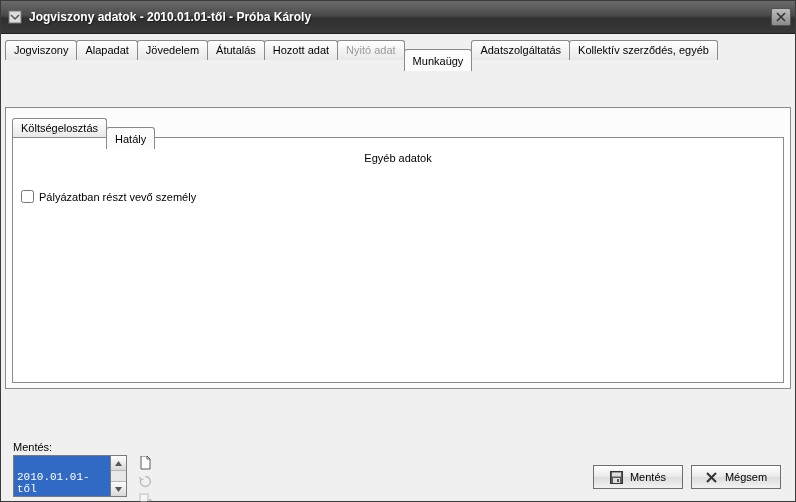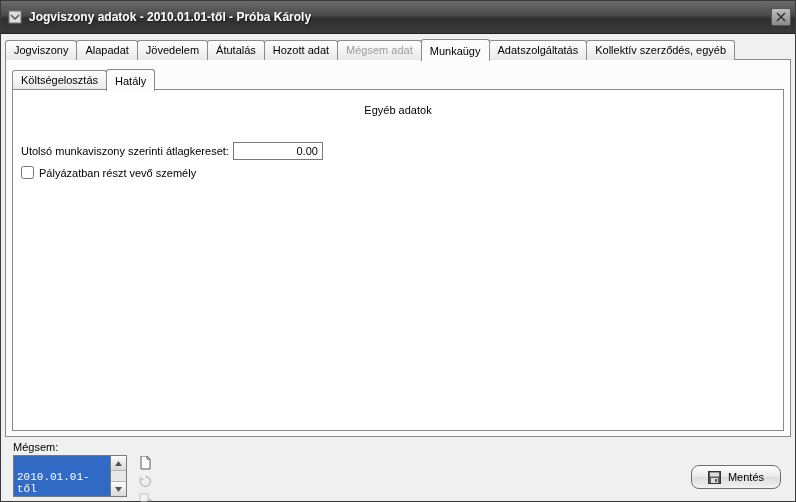--- a/index.html
+++ b/index.html
@@ -35,38 +35,39 @@
     width: 20px; height: 18px;
     background: linear-gradient(to bottom,#bdbdbd,#8a8a8a);
     border:1px solid #555; border-radius:2px;
     display:flex; align-items:center; justify-content:center;
     cursor:pointer;
   }
   .client {
     flex:1; padding:4px;
     display:flex; flex-direction:column;
     background:#f0f0f0;
+    gap:48px;
   }
   .tab-row { display:flex; align-items:flex-end; height:22px; position:relative; z-index:2;}
   .tab {
     border:1px solid #8a8a8a;
     border-bottom:none;
     background: linear-gradient(to bottom,#ffffff,#e8e8e8);
     padding: 3px 8px 4px 8px;
     margin-right:-1px;
     border-top-left-radius:3px; border-top-right-radius:3px;
     font-size:11px; color:#000;
     cursor:pointer;
     position:relative;
     white-space: nowrap;
   }
   .tab.active {
     background:#fcfcfc;
     padding-top:5px;
-    top:1px;
+    top:11px;
     z-index:3;
   }
   .tab.disabled { color:#9a9a9a; cursor:default; }
   .tab-panel {
     border:1px solid #8a8a8a;
     background:#fcfcfc;
     flex:1;
     margin-top:-1px;
     position:relative;
     padding:6px 6px 6px 6px;
@@ -150,21 +151,21 @@
     cursor:pointer;
   }
   .tool-btn svg { opacity:0.85; }
   .tool-btn.dim svg { opacity:0.35; }
   .footer-buttons {
     position:absolute; right:10px; bottom:8px;
     display:flex; gap:8px;
   }
   .btn {
     border:1px solid #6f6f6f;
-    border-radius:8px;
+    border-radius:0;
     background: linear-gradient(to bottom,#ffffff 0%,#e9e9e9 50%,#dcdcdc 51%,#f2f2f2 100%);
     height:24px; min-width:90px;
     padding: 0 12px;
     display:flex; align-items:center; justify-content:center;
     gap:6px; cursor:pointer;
     font-size:11px;
   }
   .btn .icon { width:14px; height:14px; display:flex; align-items:center; justify-content:center;}
 </style>
 </head>
@@ -188,50 +189,46 @@
   </div>
 
   <div class="client">
 
     <div class="tab-row">
       <div class="tab">Jogviszony</div>
       <div class="tab">Alapadat</div>
       <div class="tab">Jövedelem</div>
       <div class="tab">Átutalás</div>
       <div class="tab">Hozott adat</div>
-      <div class="tab disabled">Mégsem adat</div>
+      <div class="tab disabled">Nyitó adat</div>
       <div class="tab active">Munkaügy</div>
       <div class="tab">Adatszolgáltatás</div>
       <div class="tab">Kollektív szerződés, egyéb</div>
     </div>
 
     <div class="tab-panel">
 
       <div class="inner-tab-row">
         <div class="tab">Költségelosztás</div>
         <div class="tab active">Hatály</div>
       </div>
       <div class="inner-panel">
         <div class="section-title">Egyéb adatok</div>
 
-        <div class="form-row">
-          <span class="form-label">Utolsó munkaviszony szerinti átlagkereset:</span>
-          <input class="num-input" type="text" value="0.00" style="">
-        </div>
 
         <div class="check-row">
           <input type="checkbox" style="">
           <span>Pályázatban részt vevő személy</span>
         </div>
       </div>
     </div>
 
     <div class="footer">
       <div class="hataly-block">
-        <span class="hataly-label">Mégsem:</span>
+        <span class="hataly-label">Mentés:</span>
         <div class="listbox-wrap">
           <div class="listbox">
             <div class="item selected">2010.01.01-től</div>
           </div>
           <div class="list-scroll">
             <div class="sb-btn">
               <svg width="7" height="5" viewBox="0 0 7 5">
                   <path d="M0 5 L3.5 0 L7 5 Z" fill="#555"></path>
                 </svg>
             </div>
@@ -271,17 +268,25 @@
           <span class="icon">
             <svg width="13" height="13" viewBox="0 0 13 13">
               <rect x="0.5" y="0.5" width="12" height="12" fill="#5a5a5a" stroke="#333"></rect>
               <rect x="2" y="1.5" width="9" height="4" fill="#ddd"></rect>
               <rect x="3" y="7" width="7" height="5" fill="#ddd"></rect>
               <rect x="7" y="8" width="2" height="3" fill="#5a5a5a"></rect>
             </svg>
           </span>
           <span>Mentés</span>
         </div>
+        <div class="btn">
+          <span class="icon">
+            <svg width="11" height="11" viewBox="0 0 11 11">
+                <path d="M1 1 L10 10 M10 1 L1 10" stroke="#333" stroke-width="2"></path>
+              </svg>
+          </span>
+          <span>Mégsem</span>
+        </div>
       </div>
     </div>
 
   </div>
 </div>
 
 </body></html>

